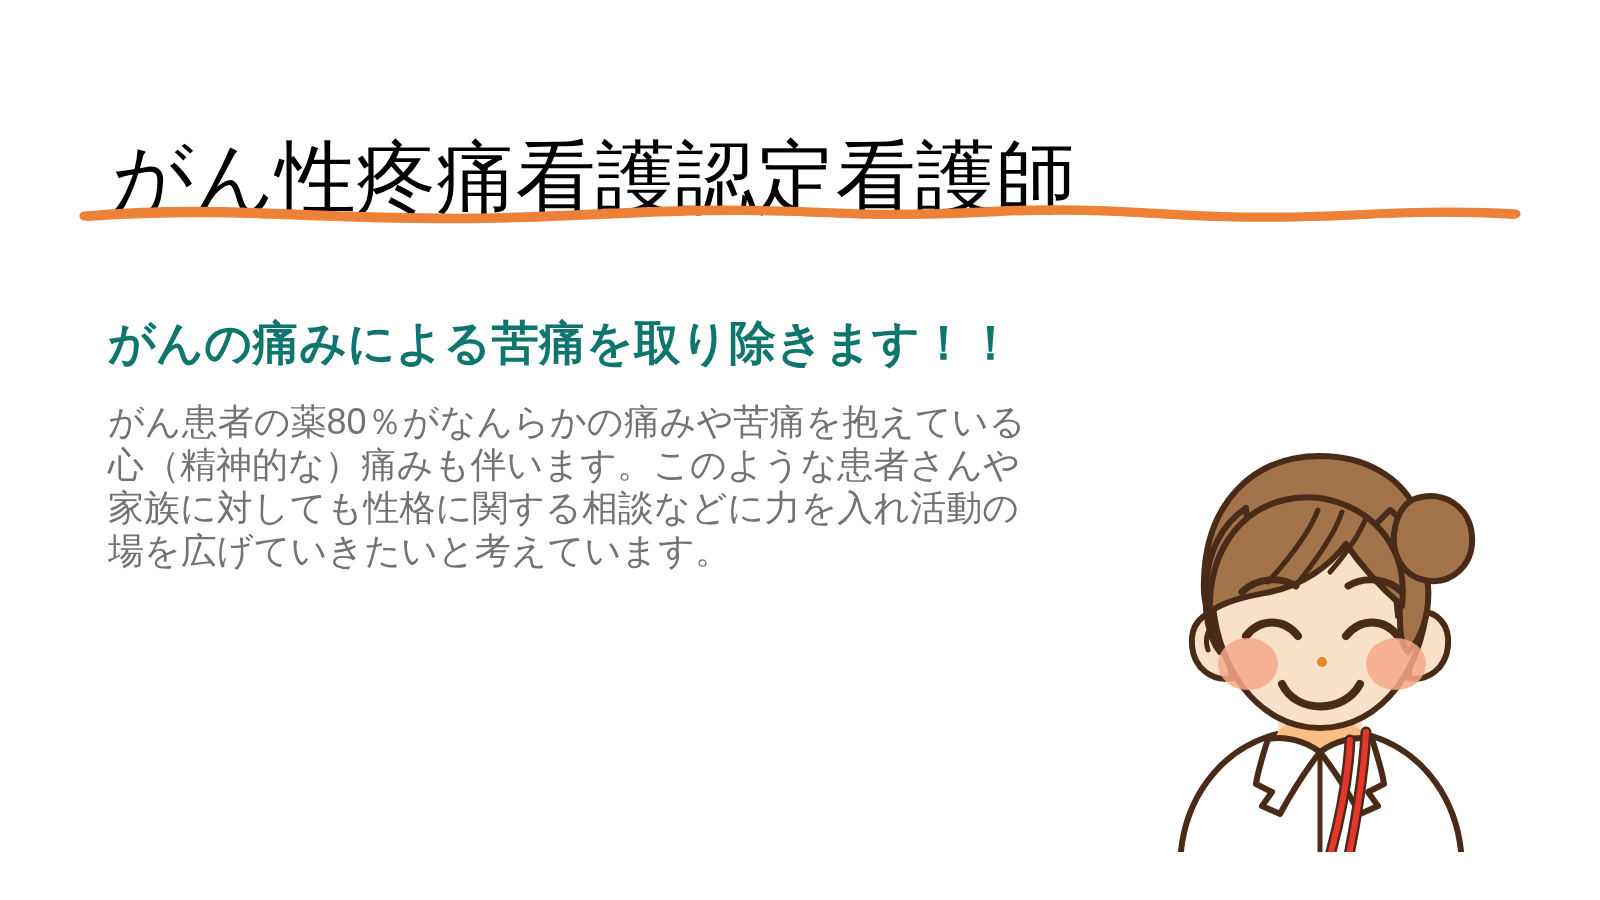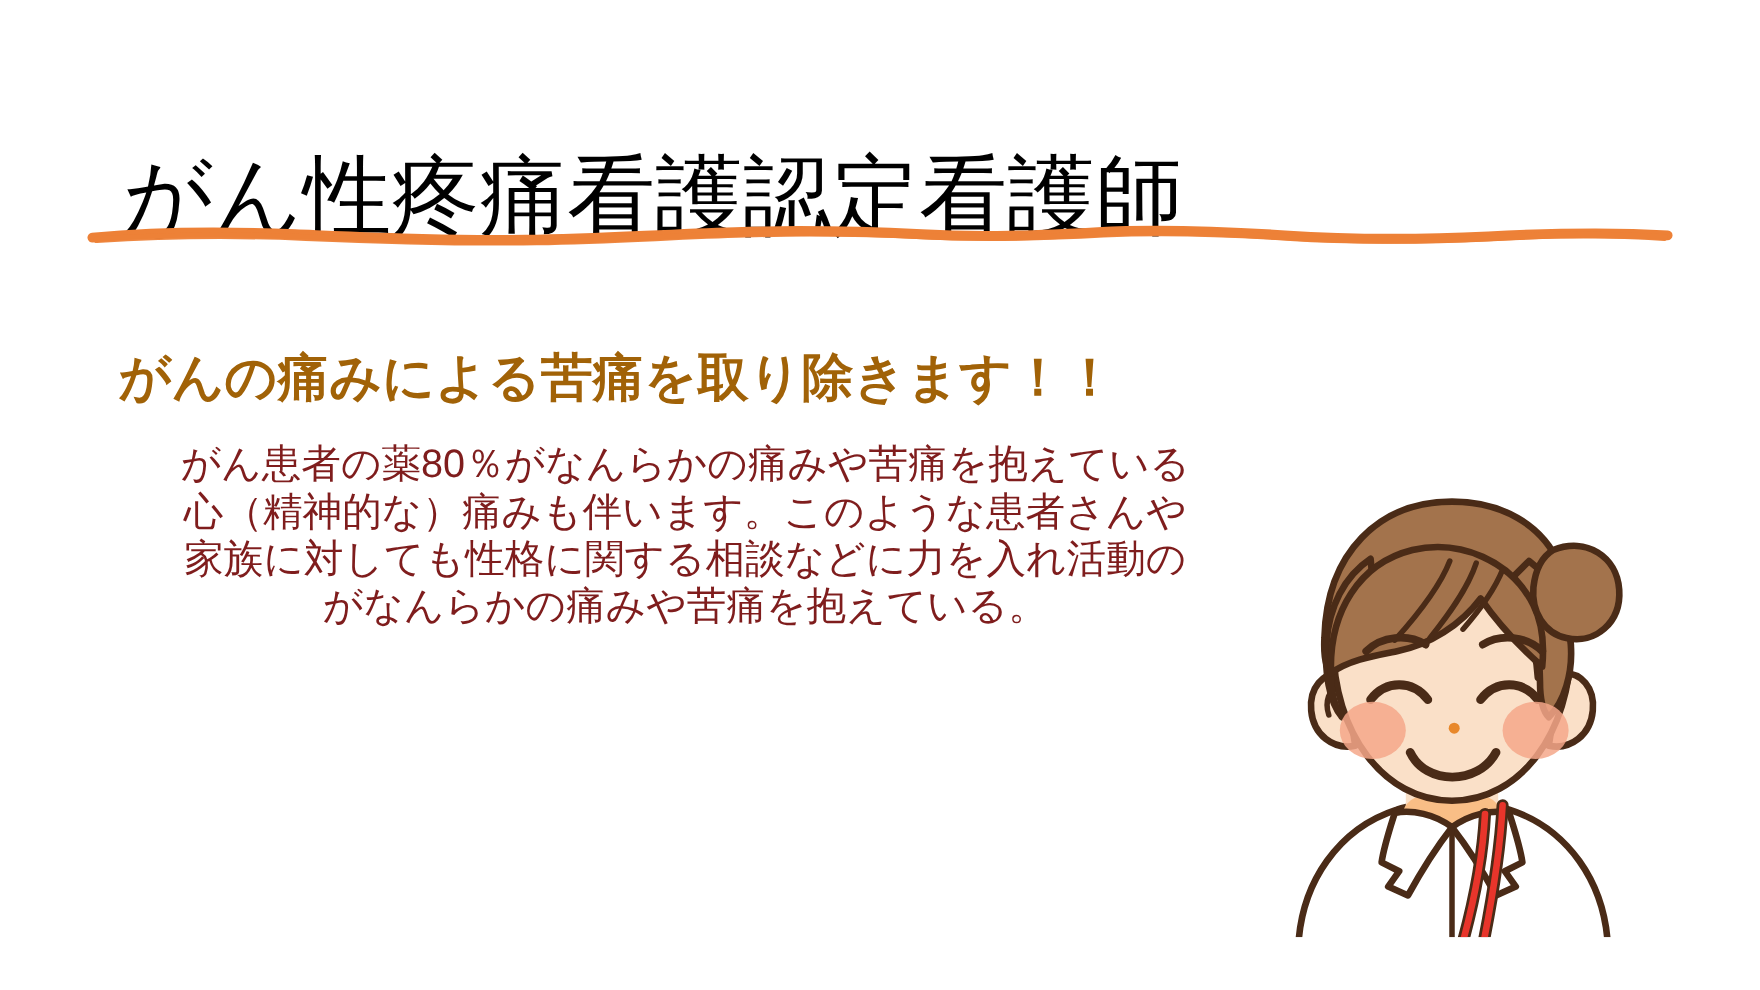--- a/index.html
+++ b/index.html
@@ -44,35 +44,34 @@
   }
 
   
   #subtitle {
     position: absolute;
     left: 108px;
     top: 276px;
     font-size: 47px;
     font-weight: 700;
     line-height: 1.2;
-    color: #a16207;
+    color: #0f766e;
     white-space: nowrap;
   }
 
   
   #body-text {
     position: absolute;
     left: 108px;
     top: 400px;
     width: 1030px;
     font-size: 36px;
     font-weight: 400;
     line-height: 43px;
-    color: #7f1d1d;
-    text-align: center;
+    color: #737373;
   }
   #body-text .line {
     white-space: nowrap;
     display: block;
   }
 
   
   #nurse {
     position: absolute;
     left: 1150px;
@@ -115,21 +114,21 @@
                C 1335,21 1390,21 1435,24" fill="none" stroke="#ED8137" stroke-width="6" stroke-linecap="round" stroke-linejoin="round" opacity="0.95"></path>
     </svg>
   </div>
 
   <h2 id="subtitle">がんの痛みによる苦痛を取り除きます！！</h2>
 
   <div id="body-text">
     <span class="line">がん患者の薬80％がなんらかの痛みや苦痛を抱えている</span>
     <span class="line">心（精神的な）痛みも伴います。このような患者さんや</span>
     <span class="line">家族に対しても性格に関する相談などに力を入れ活動の</span>
-    <span class="line">がなんらかの痛みや苦痛を抱えている。</span>
+    <span class="line">場を広げていきたいと考えています。</span>
   </div>
 
   <div id="nurse">
     <svg viewBox="0 0 340 430" aria-hidden="true">
       <defs>
         <clipPath id="clipBox">
           <rect x="0" y="0" width="340" height="430"></rect>
         </clipPath>
       </defs>
 

